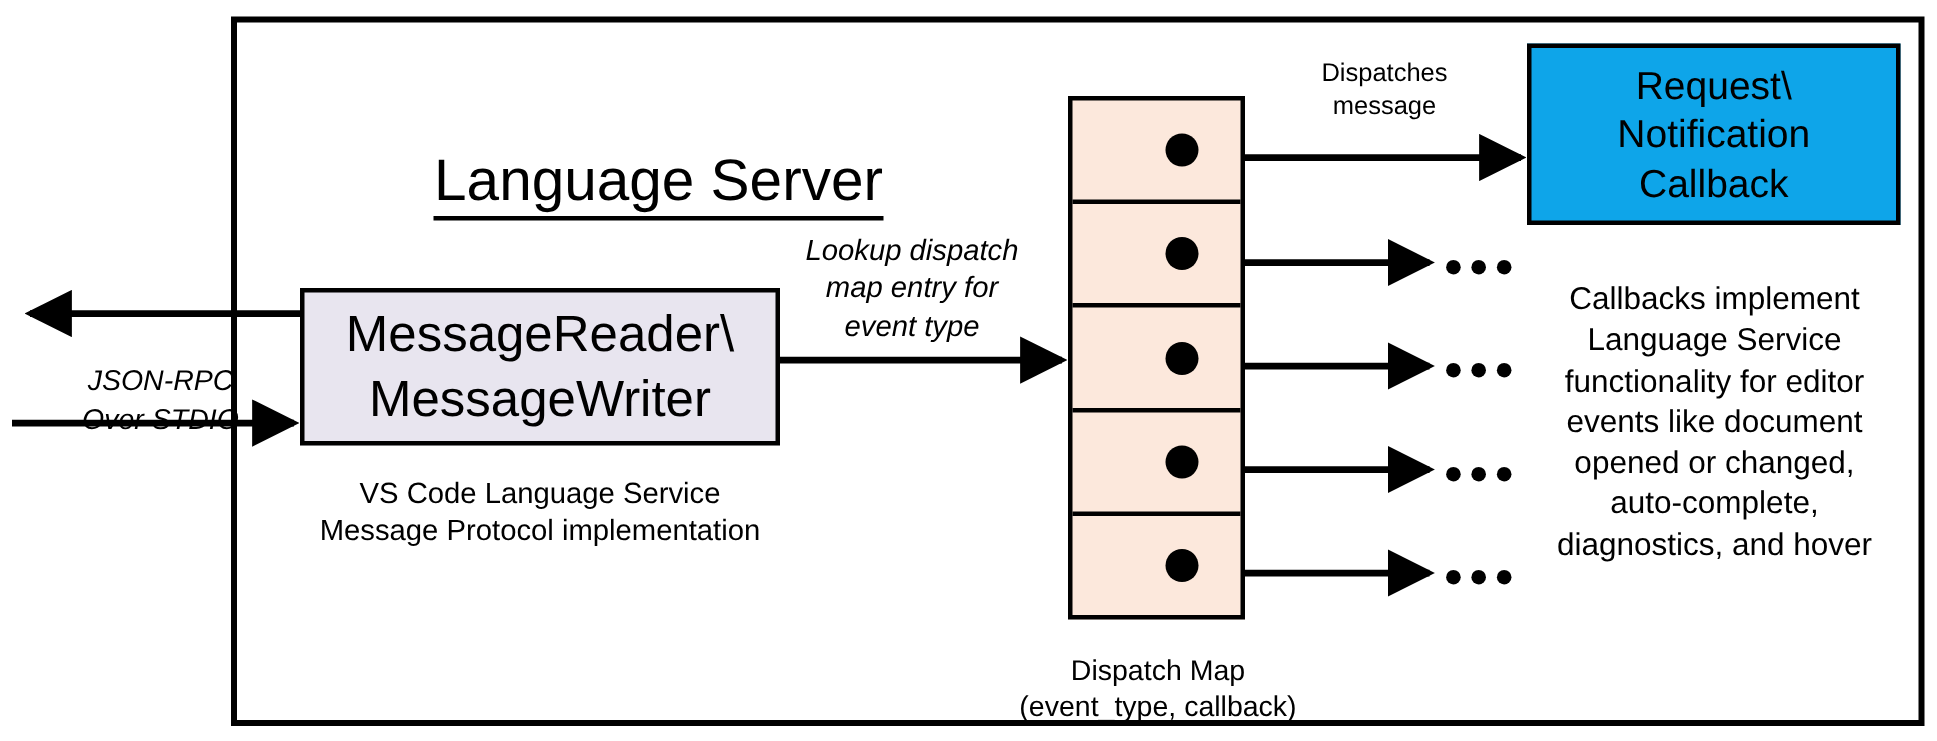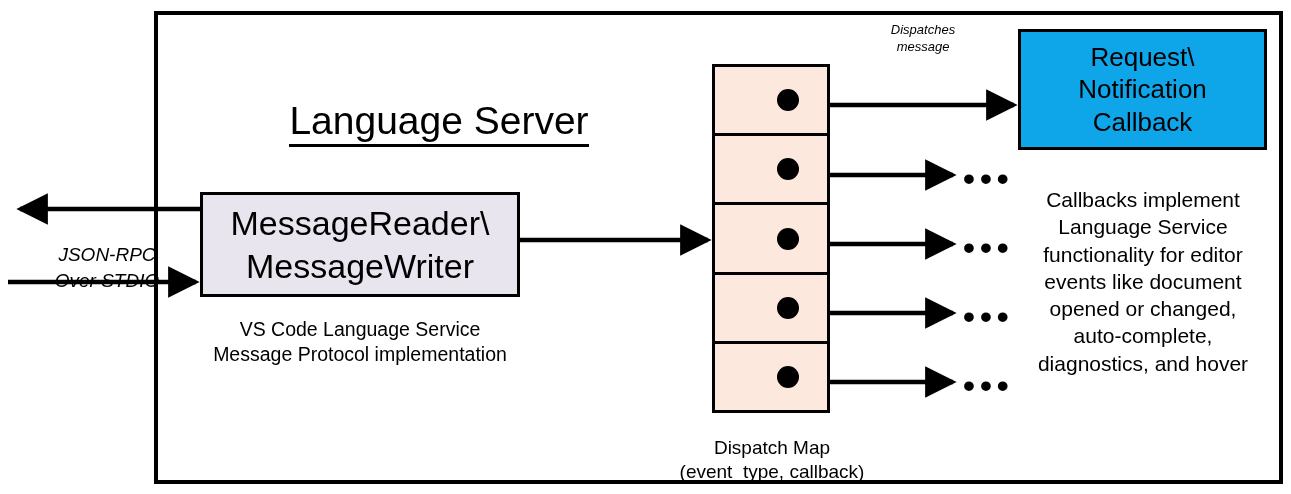--- a/index.html
+++ b/index.html
@@ -105,24 +105,23 @@
     top: 155px;
     width: 192px;
     font-size: 19.5px;
     font-style: italic;
     line-height: 1.3;
   }
 
   
   #dispatches-label {
     left: 838px;
-    top: 22px;
+    top: 38px;
     width: 170px;
-    font-size: 13px;
-    font-style: italic;
+    font-size: 17px;
     line-height: 1.3;
   }
 
   
   #dispatch-map {
     position: absolute;
     left: 712px;
     top: 64px;
     width: 118px;
     height: 349px;
@@ -248,20 +247,23 @@
   <div class="txt" id="jsonrpc-label">JSON-RPC
 Over STDIO</div>
 
   <div id="reader-box">
     <div class="boxlabel">MessageReader\
 MessageWriter</div>
   </div>
   <div class="txt" id="reader-caption">VS Code Language Service
 Message Protocol implementation</div>
 
+  <div class="txt" id="lookup-label">Lookup dispatch
+map entry for
+event type</div>
 
   <div id="dispatch-map">
     <div class="cell">
       <span class="dot"></span>
     </div>
     <div class="cell">
       <span class="dot"></span>
     </div>
     <div class="cell">
       <span class="dot"></span>

